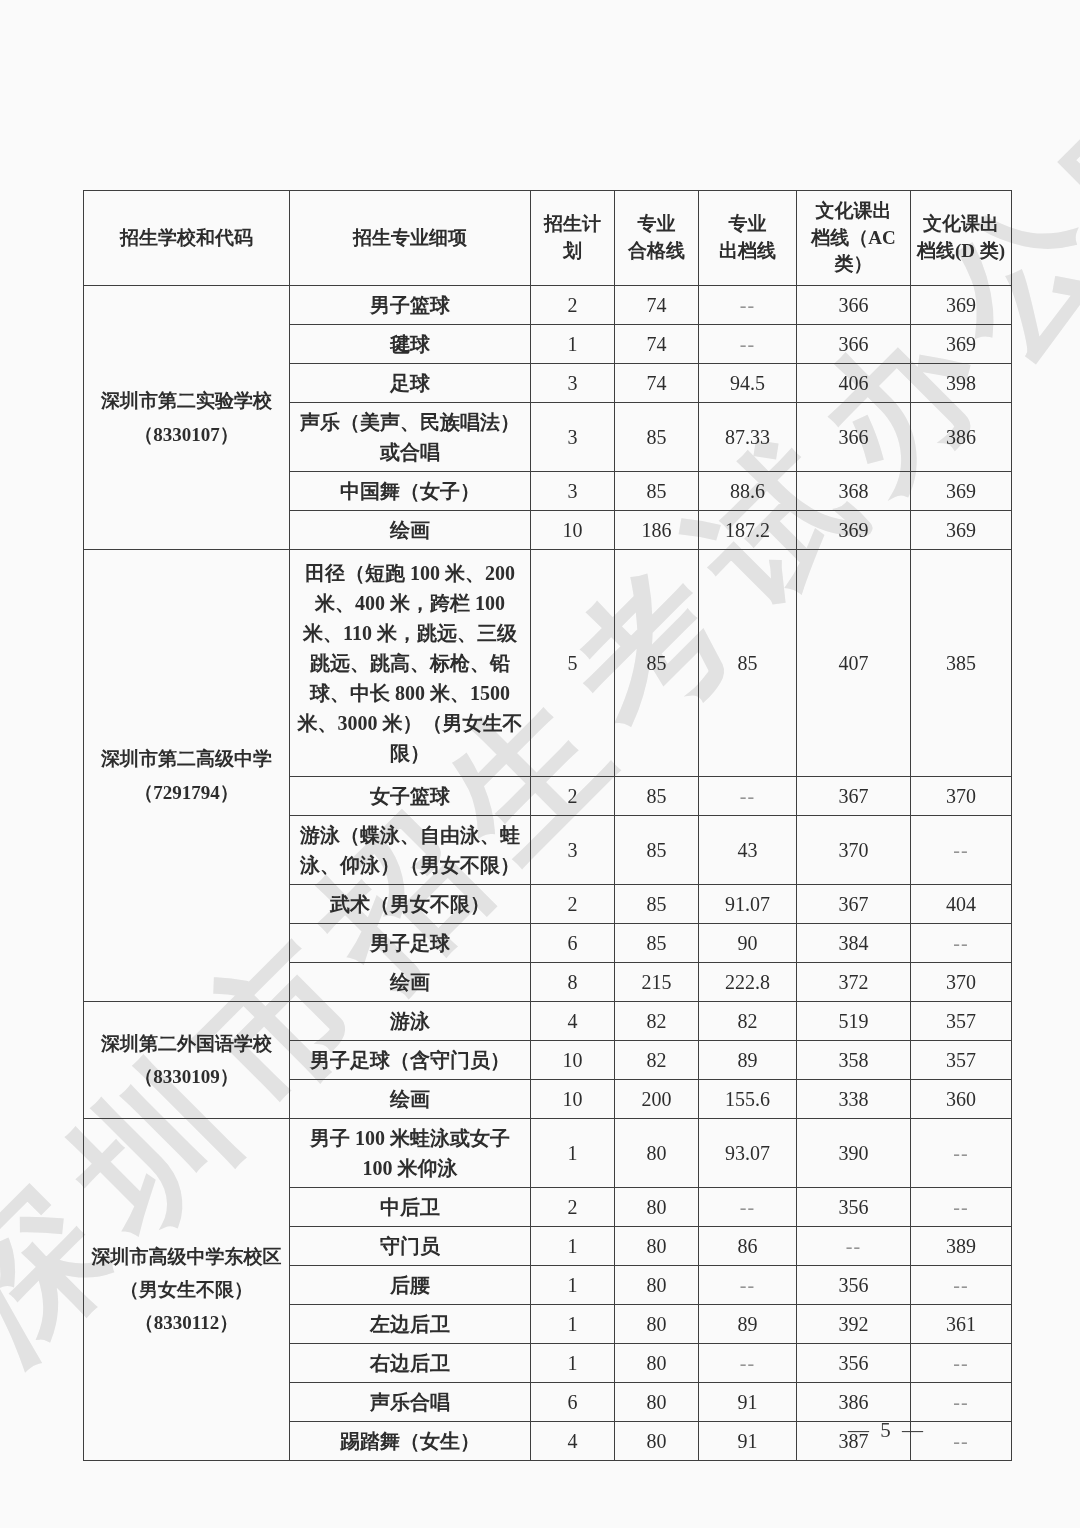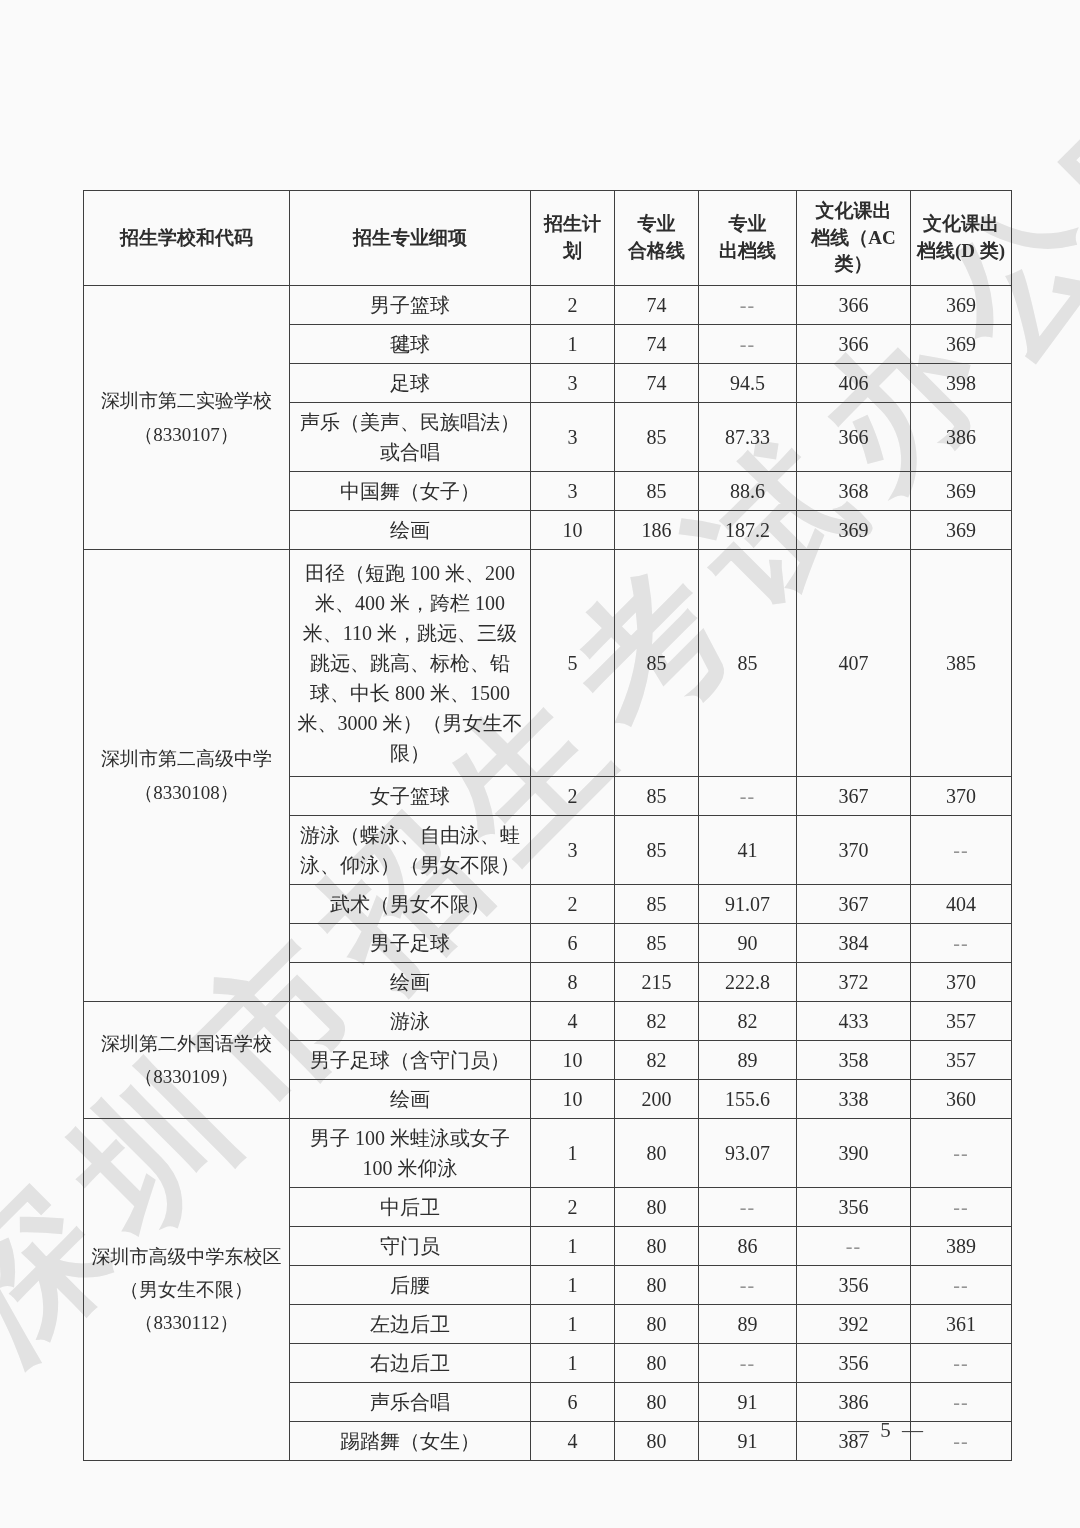--- a/index.html
+++ b/index.html
@@ -44,24 +44,24 @@
     word-break:break-word;
   }
   thead th{
     font-weight:bold;
     font-size:19px;
     height:86px;
     padding:4px 2px;
   }
   thead th div{line-height:1.42;}
   tbody tr{height:38px;}
-  td.major{padding:4px 7px;}
+  td.major{padding:4px 7px;font-weight:bold;}
   td.tall{padding:8px 7px;}
   td.school-cell{padding:4px 2px;font-size:19px;}
-  td.school-cell div{line-height:1.75;}
+  td.school-cell div{line-height:1.75;font-weight:bold;}
   td.dash{color:#949494;letter-spacing:1px;}
   .page-num{
     position:absolute;
     left:848px;top:1418px;
     font-size:21px;
     letter-spacing:3px;
     color:#3a3a3a;
     z-index:1;
   }
 </style>
@@ -162,42 +162,42 @@
           <td class="major">绘画</td>
           <td>10</td>
           <td>186</td>
           <td>187.2</td>
           <td>369</td>
           <td>369</td>
         </tr>
         <tr>
           <td rowspan="6" class="school-cell">
             <div>深圳市第二高级中学</div>
-            <div>（8330108）</div>
+            <div>（7291794）</div>
           </td>
           <td class="major tall">田径（短跑 100 米、200 米、400 米，跨栏 100 米、110 米，跳远、三级跳远、跳高、标枪、铅球、中长 800 米、1500 米、3000 米）（男女生不限）</td>
           <td>5</td>
           <td>85</td>
           <td>85</td>
           <td>407</td>
           <td>385</td>
         </tr>
         <tr>
           <td class="major">女子篮球</td>
           <td>2</td>
           <td>85</td>
           <td class="dash">--</td>
           <td>367</td>
           <td>370</td>
         </tr>
         <tr>
           <td class="major">游泳（蝶泳、自由泳、蛙泳、仰泳）（男女不限）</td>
           <td>3</td>
           <td>85</td>
-          <td>41</td>
+          <td>43</td>
           <td>370</td>
           <td class="dash">--</td>
         </tr>
         <tr>
           <td class="major">武术（男女不限）</td>
           <td>2</td>
           <td>85</td>
           <td>91.07</td>
           <td>367</td>
           <td>404</td>
@@ -220,21 +220,21 @@
         </tr>
         <tr>
           <td rowspan="3" class="school-cell">
             <div>深圳第二外国语学校</div>
             <div>（8330109）</div>
           </td>
           <td class="major">游泳</td>
           <td>4</td>
           <td>82</td>
           <td>82</td>
-          <td>433</td>
+          <td>519</td>
           <td>357</td>
         </tr>
         <tr>
           <td class="major">男子足球（含守门员）</td>
           <td>10</td>
           <td>82</td>
           <td>89</td>
           <td>358</td>
           <td>357</td>
         </tr>

